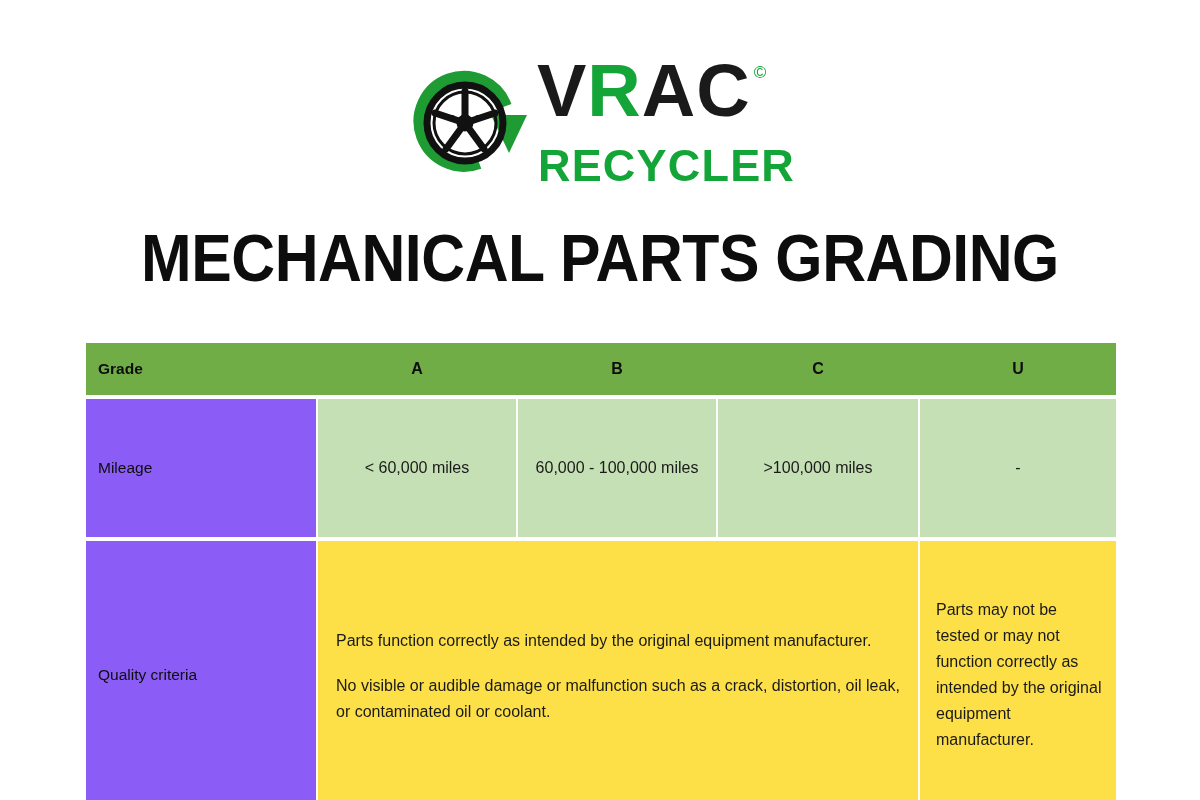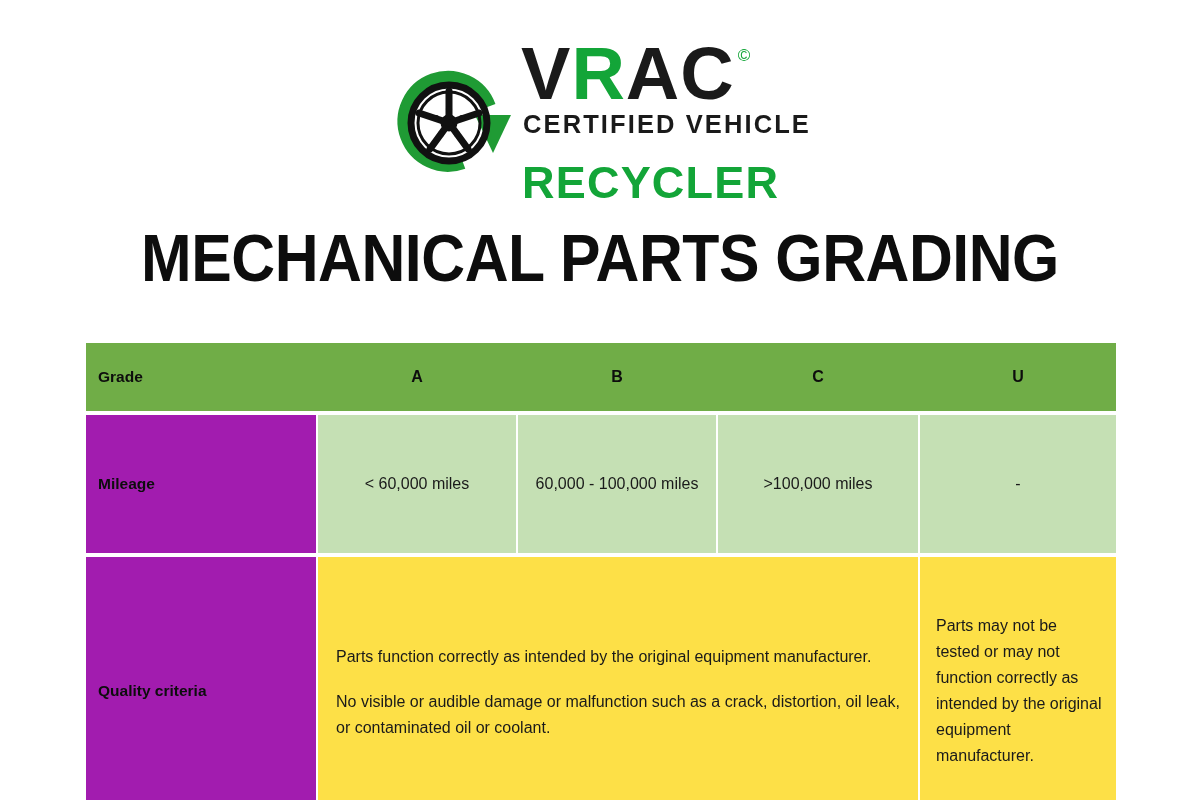--- a/index.html
+++ b/index.html
@@ -111,23 +111,23 @@
     border-collapse: separate;
     border-spacing: 0;
     table-layout: fixed;
   }
   #grading-table td {
     vertical-align: middle;
     padding: 0;
     border: 0;
   }
   .rowhead {
-    background: #a21caf;
-    color: #0d0d0d;
-    font-weight: bold;
+    background: #8b5cf6;
+    color: #0d0d0d;
+    font-weight: normal;
     font-size: 15.5px;
     padding-left: 12px !important;
     vertical-align: middle;
   }
   .hdr {
     background: #70ad47;
     color: #0d0d0d;
     font-weight: bold;
     font-size: 16px;
     text-align: center;
@@ -154,21 +154,21 @@
     font-size: 16px;
     line-height: 1.62;
     text-align: left;
     vertical-align: top;
     padding: 22px 18px 18px 18px !important;
   }
   .cell-light p { margin: 0 0 19px 0; }
   .cell-light p:last-child { margin-bottom: 1px; }
   .cell-light.narrow { padding: 18px 14px 18px 16px !important; }
   .gapcol { width: 2px; background: #ffffff; }
-  .headrow td { height: 68px; }
+  .headrow td { height: 52px; }
   .midrow td { height: 98px; }
   .critrow td { height: 228px; }
   .rowgap td { height: 4px; background: #ffffff; padding: 0 !important; }
 </style>
 </head>
 <body>
 
 <div id="logo-block">
   <div id="logo-inner">
 
@@ -201,21 +201,20 @@
           <circle cx="47" cy="61" r="3.1"></circle>
         </g>
       </svg>
     </div>
 
     <div id="logo-wordmark">
       <div class="wm-row-1">
         <span class="wm-vrac"><span>V</span><span class="grn">R</span><span>AC</span></span>
         <span class="wm-copy">©</span>
       </div>
-      <div class="wm-row-2">CERTIFIED VEHICLE</div>
       <div class="wm-row-3">RECYCLER</div>
     </div>
 
   </div>
 </div>
 
 <div id="page-title">MECHANICAL PARTS GRADING</div>
 
 <table id="grading-table">
   <colgroup>

